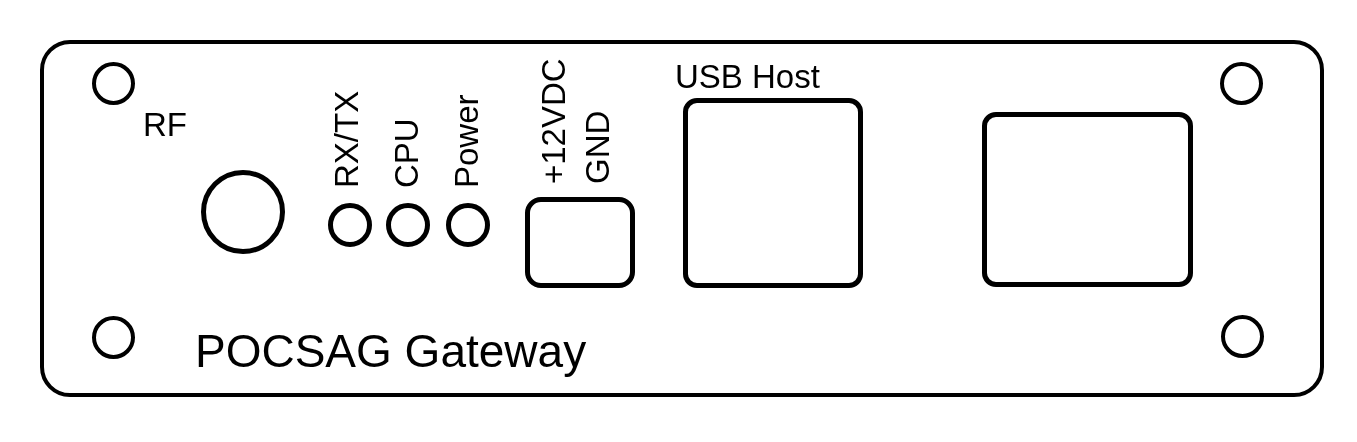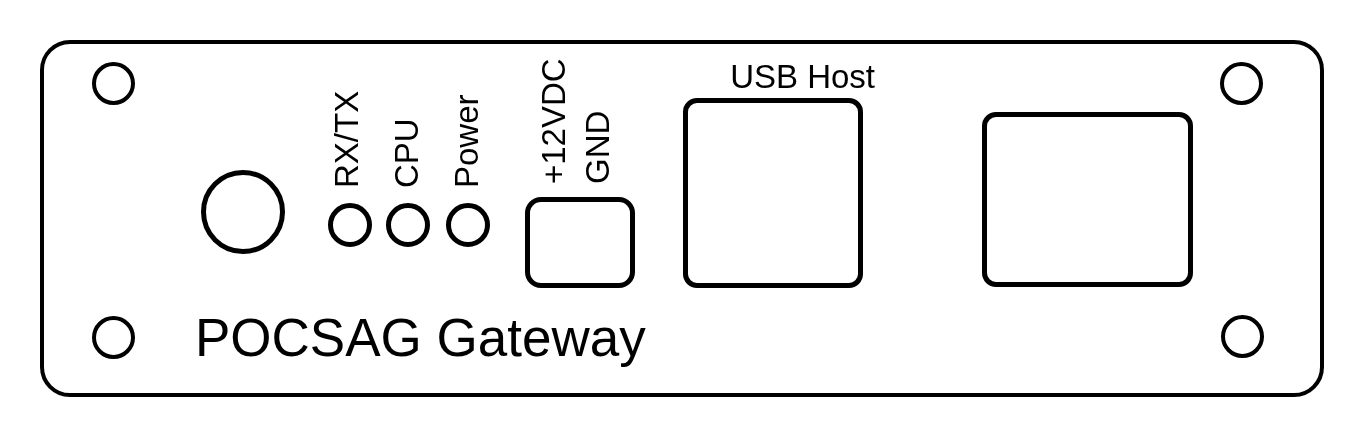--- a/index.html
+++ b/index.html
@@ -83,56 +83,57 @@
   }
 
   
   .label {
     position: absolute;
     font-size: 33px;
     line-height: 36px;
     color: #000;
     white-space: nowrap;
   }
-  .center { text-align: right; }
+  .center { text-align: left; }
   #rf-label  { left: 143px; top: 107px; width: 200px; }
   #usb-label { left: 675px; top: 59px;  width: 200px; }
   #eth-label { left: 966px; top: 70px;  width: 241px; }
 
   .rot {
     transform: rotate(-90deg);
     transform-origin: 0 100%;
   }
   #rxtx-label  { left: 365px; top: 152px; }
   #cpu-label   { left: 425px; top: 152px; }
   #power-label { left: 485px; top: 152px; }
   #v12-label   { left: 572px; top: 148px; }
   #gnd-label   { left: 616px; top: 148px; }
 
   .title {
     position: absolute;
-    left: 195px; top: 309px;
-    font-size: 53px;
+    left: 195px; top: 322px;
+    font-size: 46px;
     line-height: 58px;
     color: #000;
     white-space: nowrap;
   }
 </style>
 </head>
 <body>
 
 <div id="canvas">
 
   <div class="panel"></div>
 
   <div class="hole" id="hole-tl"></div>
   <div class="hole" id="hole-bl"></div>
   <div class="hole" id="hole-tr"></div>
   <div class="hole" id="hole-br"></div>
 
+  <div class="label center" id="rf-label">RF</div>
   <div id="rf-conn"></div>
 
   <div class="label rot" id="rxtx-label">RX/TX</div>
   <div class="led" id="led-rxtx"></div>
 
   <div class="label rot" id="cpu-label">CPU</div>
   <div class="led" id="led-cpu"></div>
 
   <div class="label rot" id="power-label">Power</div>
   <div class="led" id="led-power"></div>

